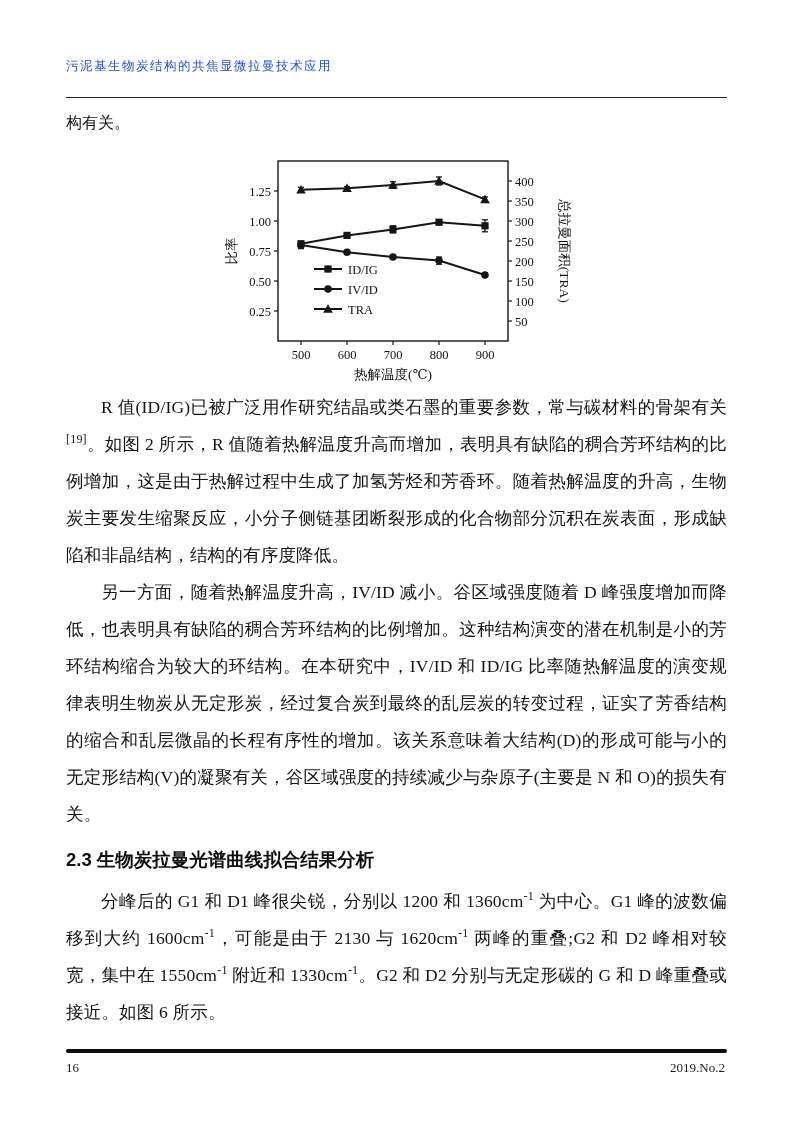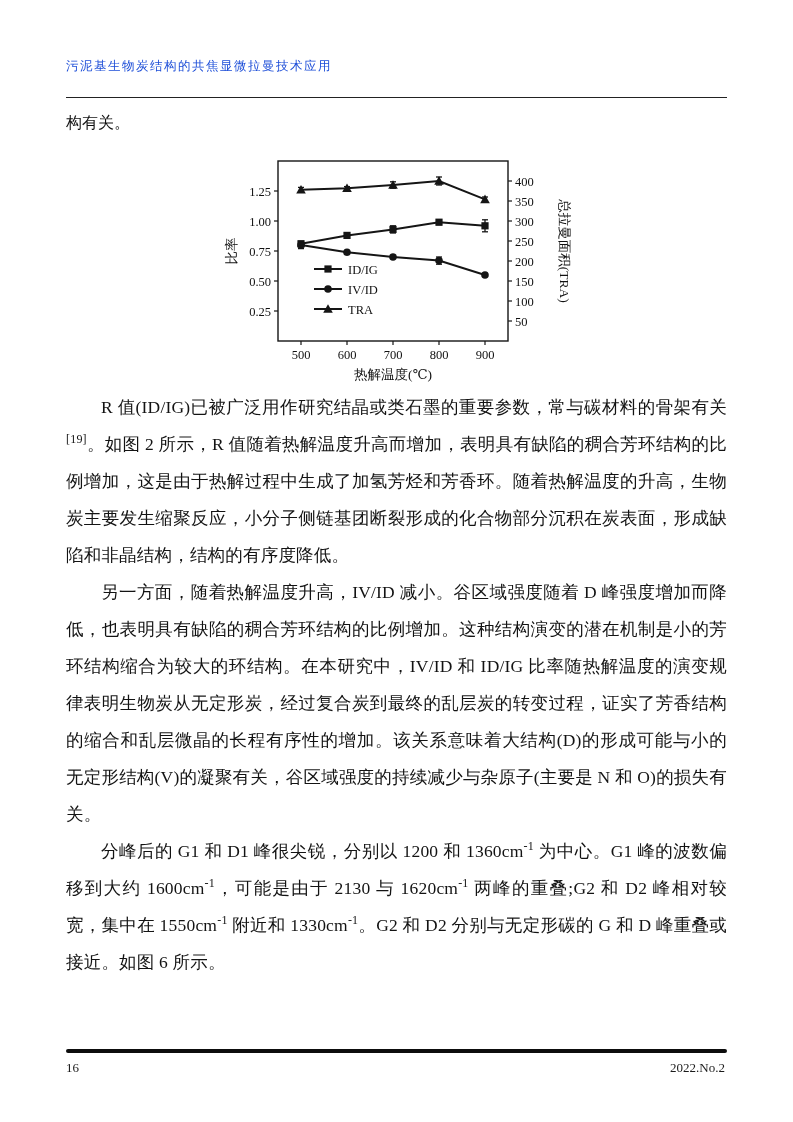--- a/index.html
+++ b/index.html
@@ -136,24 +136,25 @@
           <line x1="92" y1="158" x2="120" y2="158" stroke="#151515" stroke-width="2"></line>
           <polygon points="106,153.2 101.2,161.8 110.8,161.8" fill="#151515"></polygon>
           <text x="126" y="162.5" text-anchor="start" font-size="12.5">TRA</text>
         </svg>
     </figure>
 
     <p class="para"><span>R 值(ID/IG)已被广泛用作研究结晶或类石墨的重要参数，常与碳材料的骨架有关</span><sup>[19]</sup><span>。如图 2 所示，R 值随着热解温度升高而增加，表明具有缺陷的稠合芳环结构的比例增加，这是由于热解过程中生成了加氢芳烃和芳香环。随着热解温度的升高，生物炭主要发生缩聚反应，小分子侧链基团断裂形成的化合物部分沉积在炭表面，形成缺陷和非晶结构，结构的有序度降低。</span></p>
 
     <p class="para"><span>另一方面，随着热解温度升高，IV/ID 减小。谷区域强度随着 D 峰强度增加而降低，也表明具有缺陷的稠合芳环结构的比例增加。这种结构演变的潜在机制是小的芳环结构缩合为较大的环结构。在本研究中，IV/ID 和 ID/IG 比率随热解温度的演变规律表明生物炭从无定形炭，经过复合炭到最终的乱层炭的转变过程，证实了芳香结构的缩合和乱层微晶的长程有序性的增加。该关系意味着大结构(D)的形成可能与小的无定形结构(V)的凝聚有关，谷区域强度的持续减少与杂原子(主要是 N 和 O)的损失有关。</span></p>
 
+    <h2 class="section">2.3  生物炭拉曼光谱曲线拟合结果分析</h2>
 
     <p class="para"><span>分峰后的 G1 和 D1 峰很尖锐，分别以 1200 和 1360cm</span><sup>-1</sup><span> 为中心。G1 峰的波数偏移到大约 1600cm</span><sup>-1</sup><span>，可能是由于 2130 与 1620cm</span><sup>-1</sup><span> 两峰的重叠;G2 和 D2 峰相对较宽，集中在 1550cm</span><sup>-1</sup><span> 附近和 1330cm</span><sup>-1</sup><span>。G2 和 D2 分别与无定形碳的 G 和 D 峰重叠或接近。如图 6 所示。</span></p>
   </div>
 
   <div class="footer">
     <div class="footer-rule"></div>
     <div class="footer-row">
       <span class="page-num">16</span>
-      <span class="issue">2022.No.2</span>
+      <span class="issue">2019.No.2</span>
     </div>
   </div>
 </div>
 
 </body></html>

